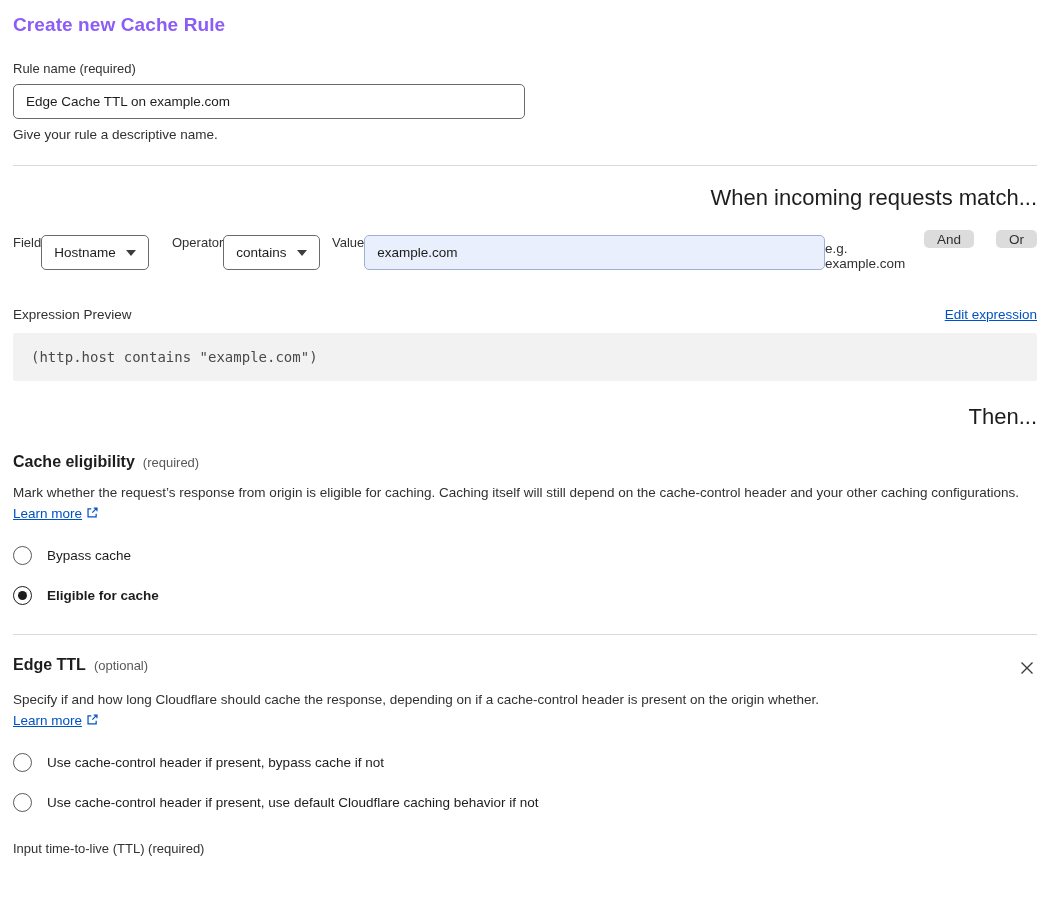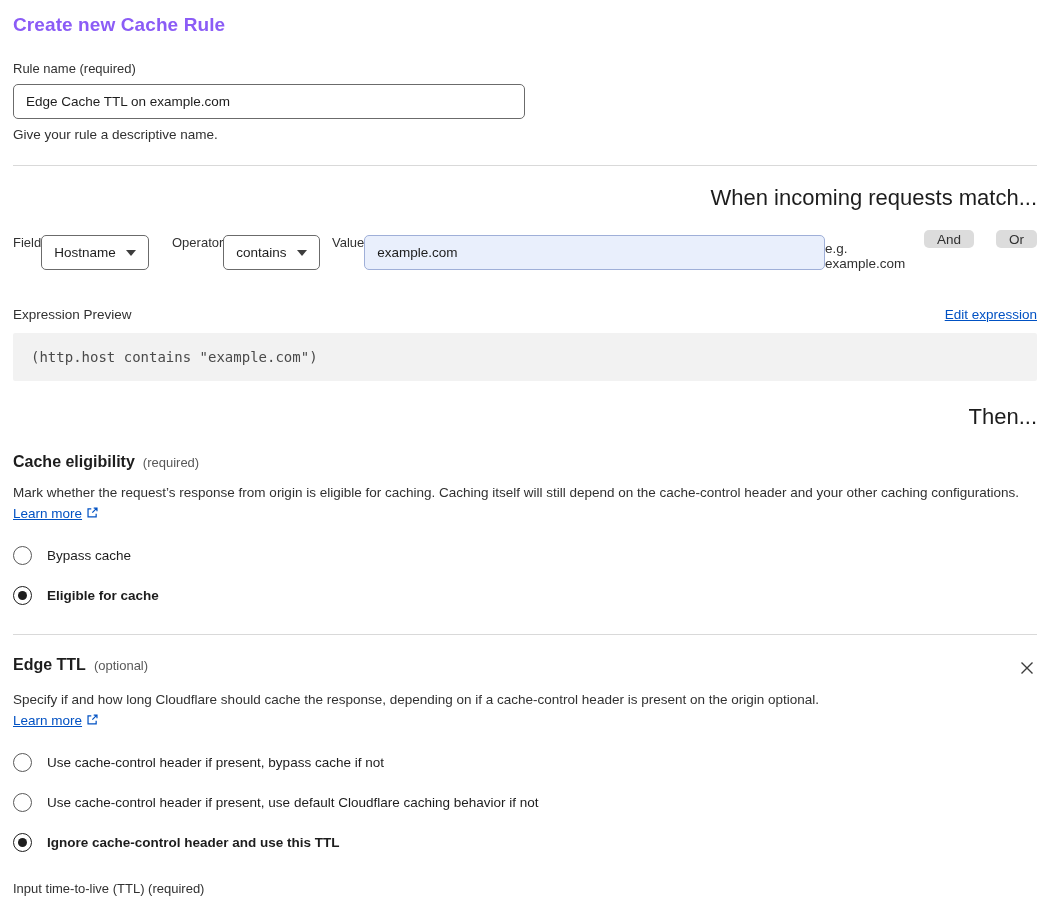--- a/index.html
+++ b/index.html
@@ -205,39 +205,35 @@
       <div class="subsection-header" style="margin-top:0;">
         <span class="subsection-title">Edge TTL</span>
         <span class="qualifier">(optional)</span>
       </div>
       <button class="close-btn" aria-label="Remove Edge TTL">
         <svg width="16" height="16" viewBox="0 0 16 16">
             <path stroke="#3d3d3d" stroke-width="1.4" d="M2.5 2.5l11 11M13.5 2.5l-11 11"></path>
           </svg>
       </button>
     </div>
-    <p class="desc edge-desc"><span>Specify if and how long Cloudflare should cache the response, depending on if a cache-control header is present on the origin optional.</span>
+    <p class="desc edge-desc"><span>Specify if and how long Cloudflare should cache the response, depending on if a cache-control header is present on the origin whether.</span>
       <a class="link">Learn more</a><span class="ext-icon"><svg width="13" height="13" viewBox="0 0 16 16">
             <path fill="none" stroke="#0051c3" stroke-width="1.5" d="M12.5 9.5v4h-10v-10h4"></path>
             <path fill="none" stroke="#0051c3" stroke-width="1.5" d="M9.5 2.5h4v4M13 3L7.8 8.2"></path>
           </svg></span>
     </p>
     <div class="options">
       <div class="option-row">
         <span class="radio"></span>
         <span class="option-label">Use cache-control header if present, bypass cache if not</span>
       </div>
       <div class="option-row">
         <span class="radio"></span>
         <span class="option-label">Use cache-control header if present, use default Cloudflare caching behavior if not</span>
       </div>
-      <div class="option-row checked">
-        <span class="radio"></span>
-        <span class="option-label">Ignore cache-control header and use this TTL</span>
-      </div>
     </div>
 
     <div class="ttl-block">
       <label class="field-label">Input time-to-live (TTL) (required)</label>
 
     </div>
   </div>
 
 </div>
 

